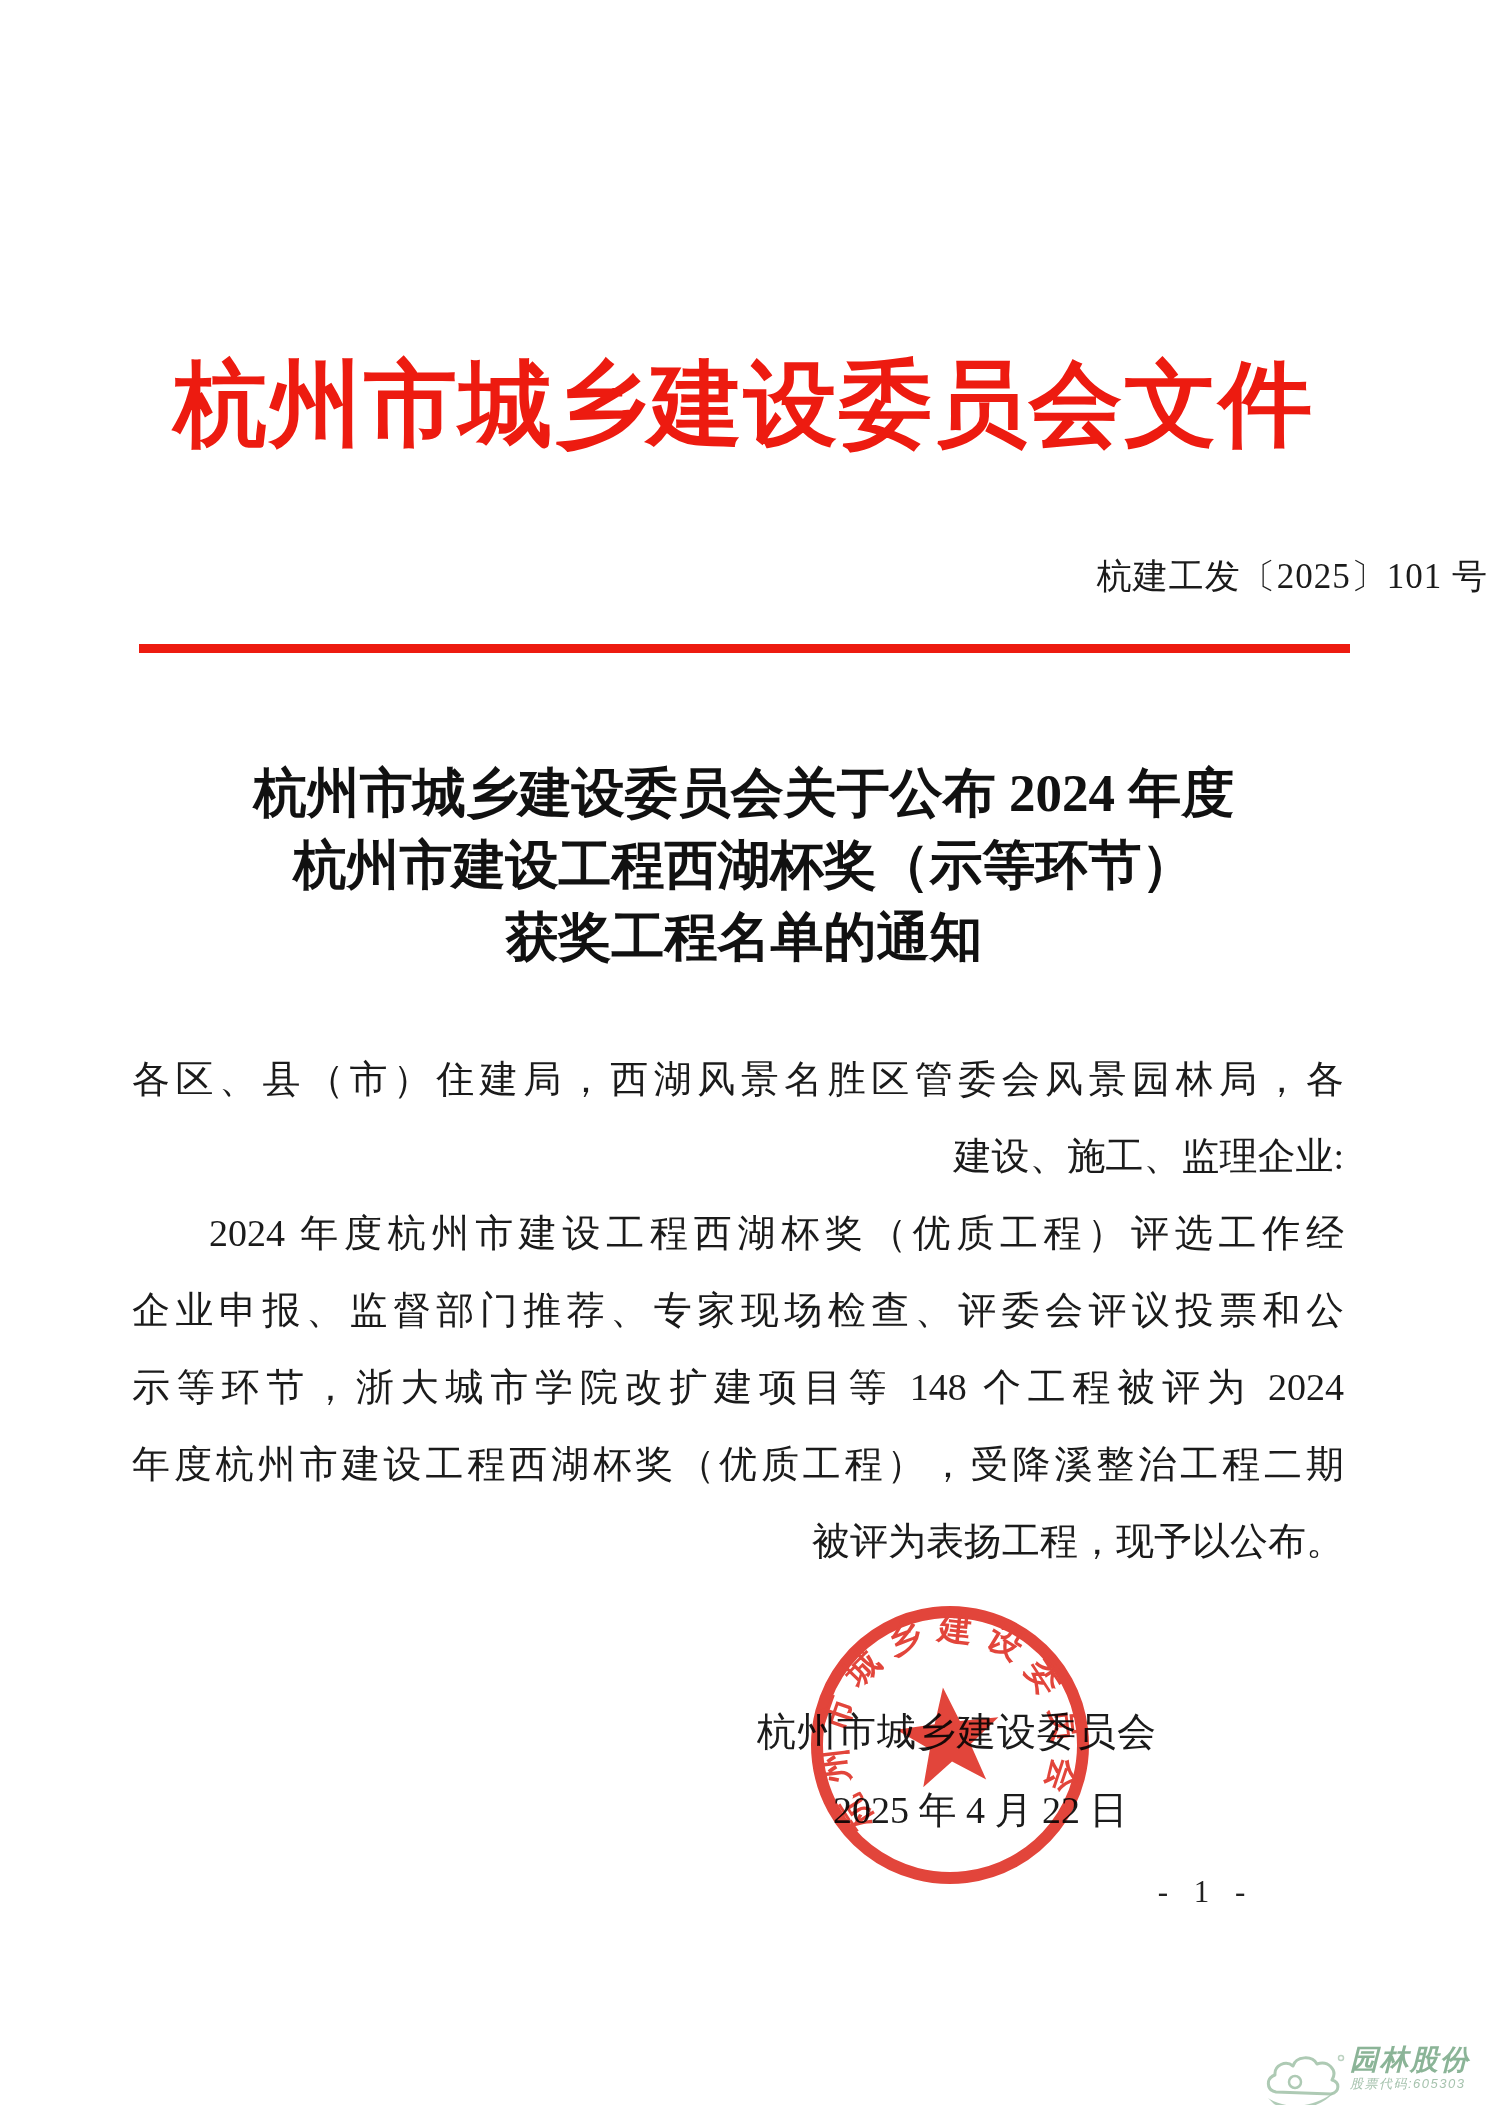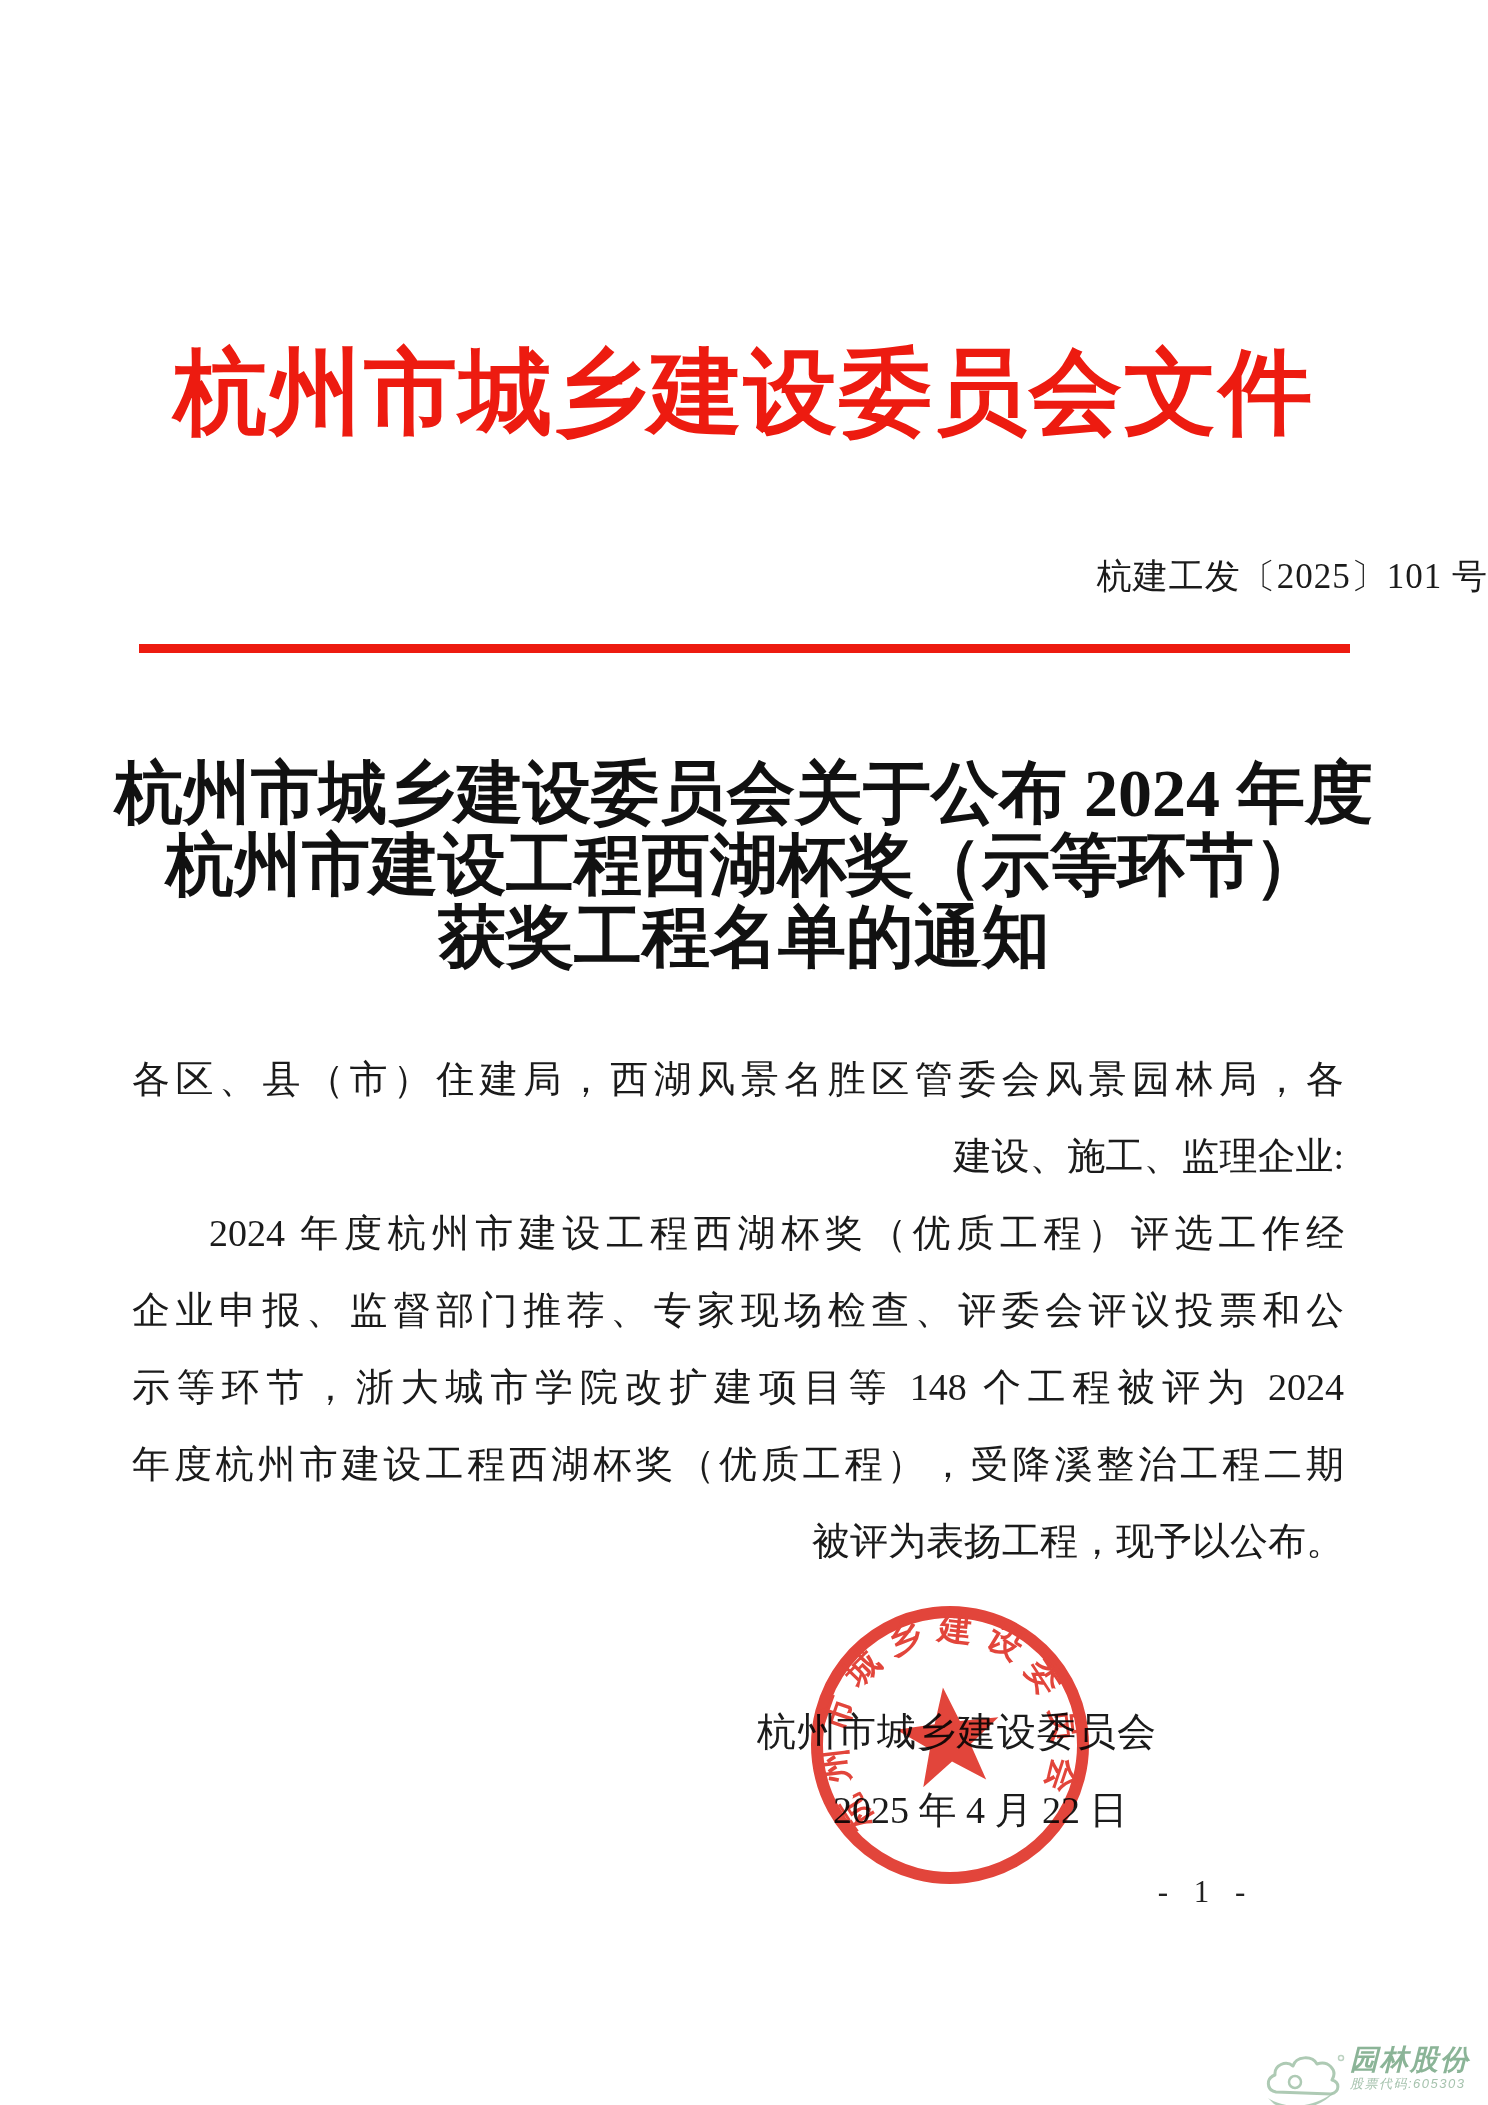--- a/index.html
+++ b/index.html
@@ -9,21 +9,21 @@
     width: 1488px;
     height: 2105px;
     background: #ffffff;
     font-family: "Liberation Serif", serif;
     color: #1b1b1b;
     overflow: hidden;
     margin: 0 auto;
   }
   .org-title {
     position: absolute;
-    top: 344px; left: 0;
+    top: 356px; left: 0;
     width: 100%;
     text-align: center;
     font-size: 93px;
     line-height: 1.05;
     font-weight: bold;
     color: #ed1b10;
     letter-spacing: 2px;
     white-space: nowrap;
   }
   .doc-number {
@@ -38,21 +38,21 @@
     position: absolute;
     top: 644px; left: 139px;
     width: 1211px; height: 9px;
     background: #ed1b10;
   }
   .notice-title {
     position: absolute;
     top: 757px; left: 0;
     width: 100%;
     text-align: center;
-    font-size: 68px;
+    font-size: 53px;
     font-weight: bold;
     line-height: 72px;
     color: #111;
   }
   .body-block {
     position: absolute;
     top: 1041px; left: 132px;
     width: 1212px;
     font-size: 38px;
     line-height: 77px;

